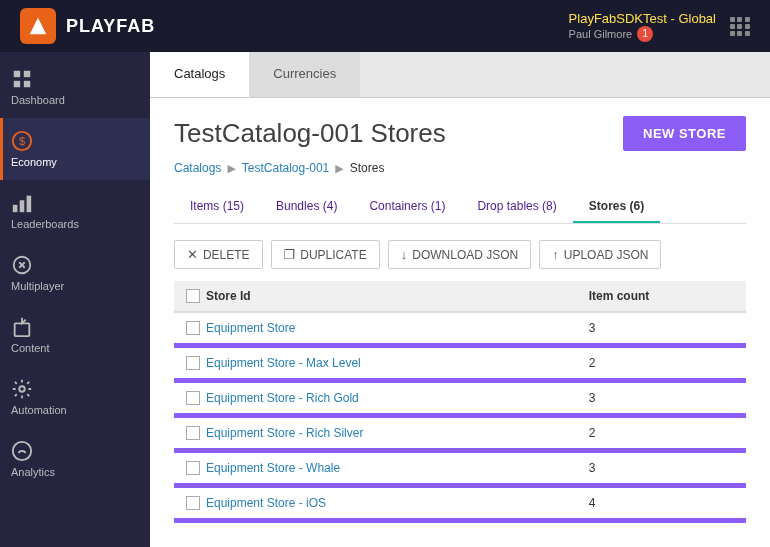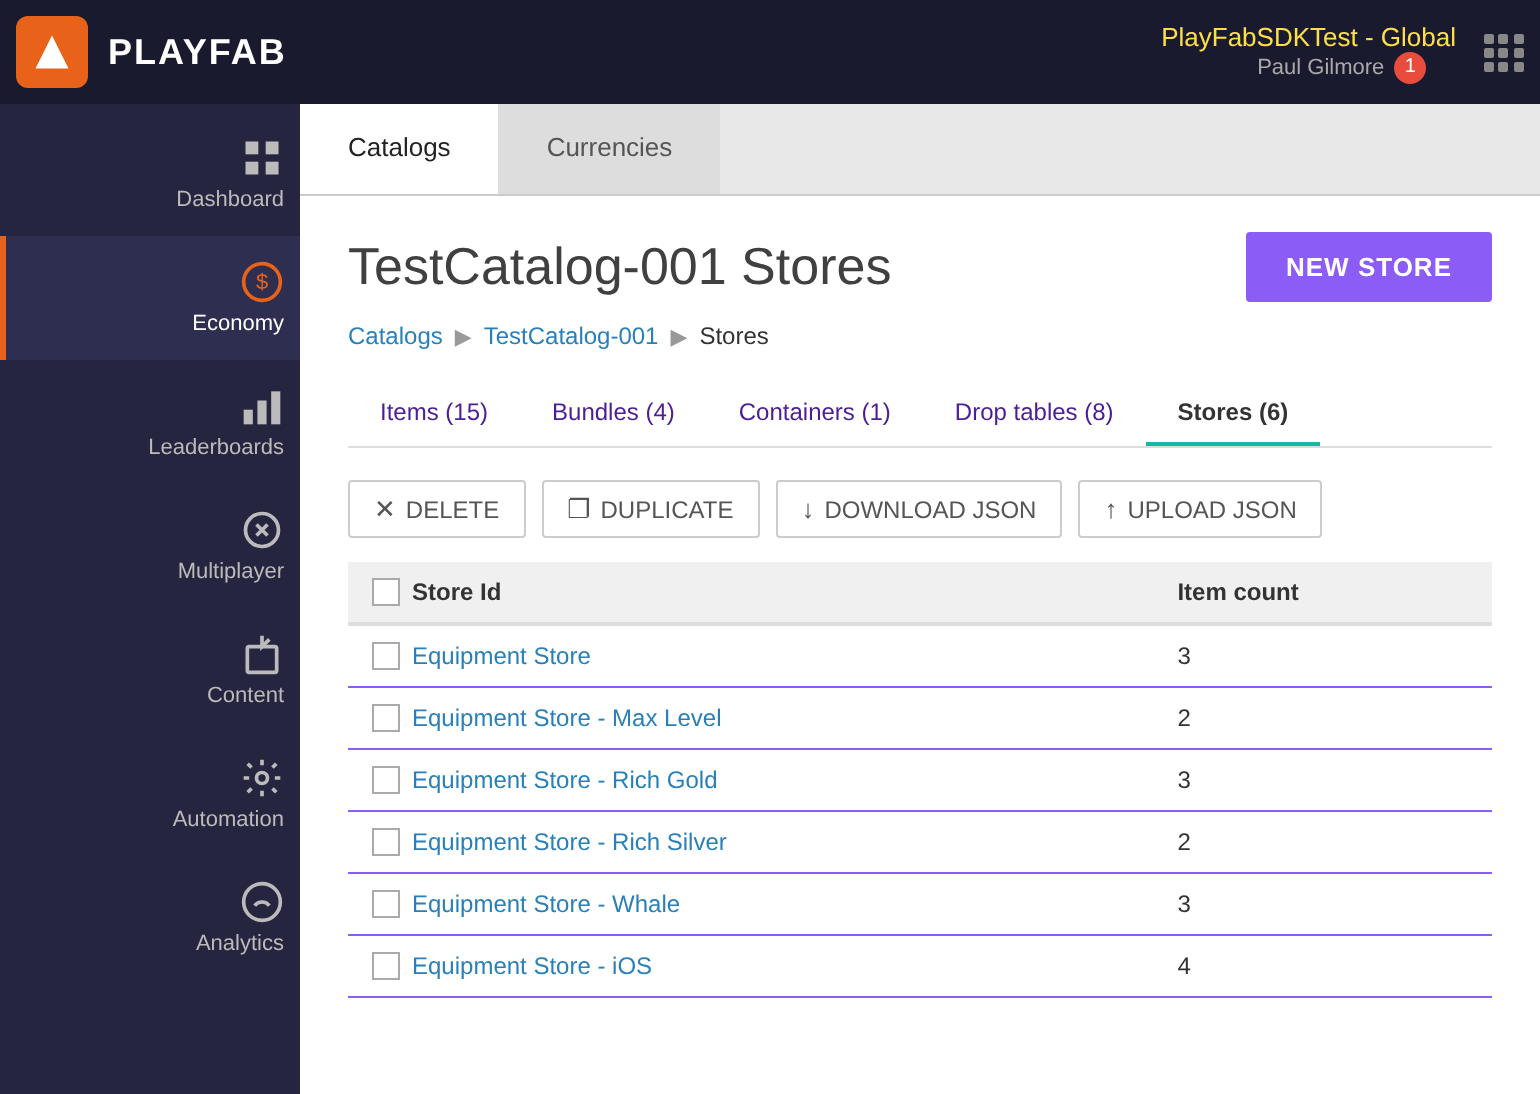--- a/index.html
+++ b/index.html
@@ -1,37 +1,37 @@
 <!DOCTYPE html>
 <html><head>
   <meta charset="utf-8">
   <style>
     * { box-sizing: border-box; margin: 0; padding: 0; }
     body { font-family: 'Segoe UI', Arial, sans-serif; font-size: 13px; background: #f5f5f5; width: 770px; height: 547px; overflow: hidden; display: flex; flex-direction: column; }
 
     
-    .header { background: #1a1a2e; display: flex; align-items: center; justify-content: space-between; padding: 0 8px; height: 52px; flex-shrink: 0; }
+    .header { background: #1a1a2e; display: flex; align-items: center; justify-content: space-between; padding: 0 20px; height: 52px; flex-shrink: 0; }
     .header-logo { display: flex; align-items: center; gap: 10px; }
     .logo-icon { width: 36px; height: 36px; background: #e8621a; border-radius: 6px; display: flex; align-items: center; justify-content: center; }
     .logo-icon svg { width: 22px; height: 22px; fill: white; }
     .logo-text { color: white; font-size: 18px; font-weight: 700; letter-spacing: 1px; }
     .header-right { display: flex; align-items: center; gap: 14px; }
     .header-user { text-align: right; }
     .header-title { color: #fde047; font-weight: 400; font-size: 13px; }
-    .header-subtitle { color: #aaa; font-size: 11px; display: flex; align-items: center; gap: 5px; margin-left: 48px; }
+    .header-subtitle { color: #aaa; font-size: 11px; display: flex; align-items: center; gap: 5px; }
     .badge { background: #e74c3c; color: white; border-radius: 50%; width: 16px; height: 16px; font-size: 10px; display: flex; align-items: center; justify-content: center; }
     .grid-icon { display: grid; grid-template-columns: 1fr 1fr 1fr; gap: 2px; width: 20px; }
     .grid-icon span { background: #888; width: 5px; height: 5px; border-radius: 1px; }
 
     
     .layout { display: flex; flex: 1; overflow: hidden; }
 
     
     .sidebar { width: 150px; background: #252540; flex-shrink: 0; display: flex; flex-direction: column; padding-top: 4px; }
-    .sidebar-item { display: flex; flex-direction: column; align-items: flex-end; padding: 12px 8px; cursor: pointer; color: #bbb; font-size: 11px; gap: 4px; border-left: 3px solid transparent; }
+    .sidebar-item { display: flex; flex-direction: column; align-items: flex-start; padding: 12px 8px; cursor: pointer; color: #bbb; font-size: 11px; gap: 4px; border-left: 3px solid transparent; }
     .sidebar-item.active { background: #2e2e50; color: white; border-left: 3px solid #e8621a; }
     .sidebar-item svg { width: 22px; height: 22px; }
 
     
     .main { flex: 1; display: flex; flex-direction: column; overflow: hidden; }
 
     
     .tabs-bar { background: #e8e8e8; display: flex; border-bottom: 1px solid #ccc; padding: 0 0; flex-shrink: 0; }
     .tab { padding: 14px 24px; cursor: pointer; font-size: 13px; color: #555; border-bottom: 2px solid transparent; background: #ddd; }
     .tab.active { background: white; color: #222; border-bottom: 2px solid white; }
@@ -54,21 +54,21 @@
     .sub-tab.active { color: #333; border-bottom: 2px solid #14b8a6; font-weight: 600; }
 
     
     .toolbar { display: flex; gap: 8px; margin-bottom: 12px; }
     .toolbar-btn { display: flex; align-items: center; gap: 5px; padding: 6px 12px; background: white; border: 1px solid #ccc; color: #555; font-size: 12px; cursor: pointer; border-radius: 2px; }
     .toolbar-btn .icon { font-size: 13px; }
 
     
     .data-table { width: 100%; border-collapse: collapse; }
     .data-table th { background: #f0f0f0; text-align: left; padding: 8px 12px; font-size: 12px; font-weight: 600; color: #333; border-bottom: 2px solid #ddd; }
-    .data-table td { padding: 8px 12px; border-bottom: 1px solid #8b5cf6; font-size: 12px; color: #333; }
+    .data-table td { padding: 8px 12px; border-bottom: 5px solid #8b5cf6; font-size: 12px; color: #333; }
     .data-table a { color: #2980b9; text-decoration: none; }
     .th-check { display: flex; align-items: center; gap: 6px; }
     .checkbox { width: 14px; height: 14px; border: 1px solid #aaa; display: inline-block; background: white; flex-shrink: 0; }
     .row-check { display: flex; align-items: center; gap: 6px; }
   </style>
 </head>
 <body>
 
 <div class="header">
   <div class="header-logo">

